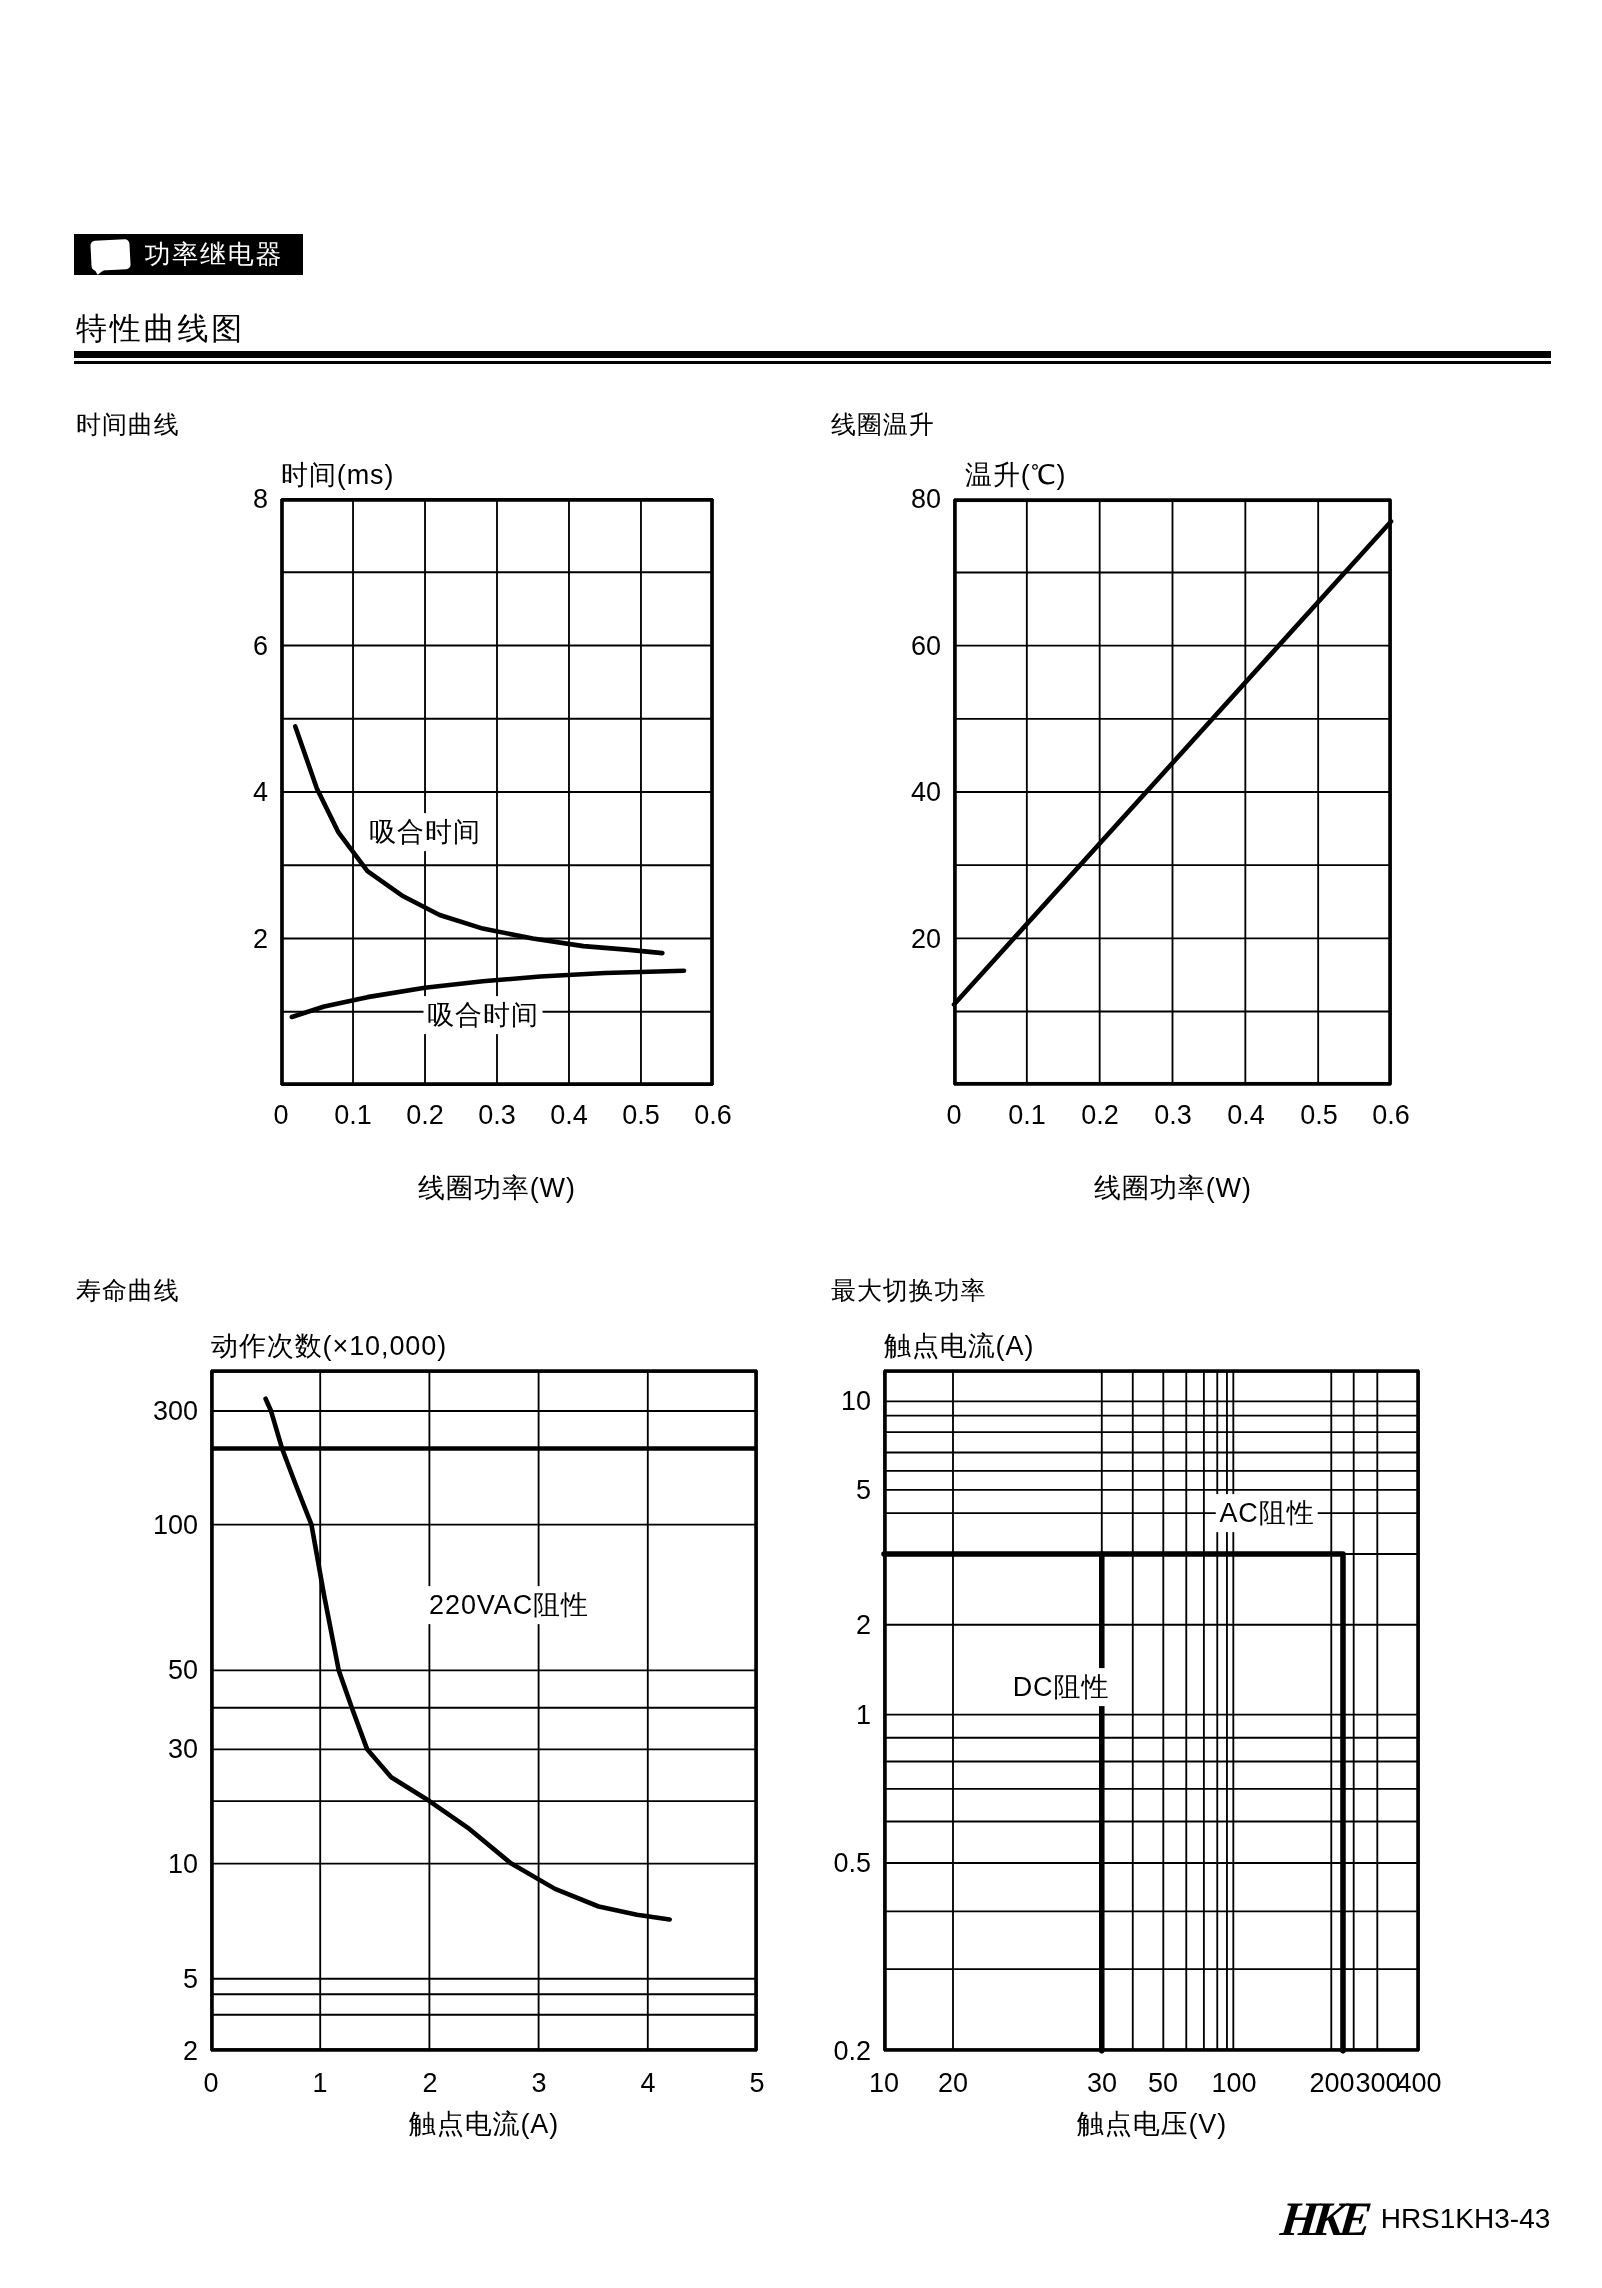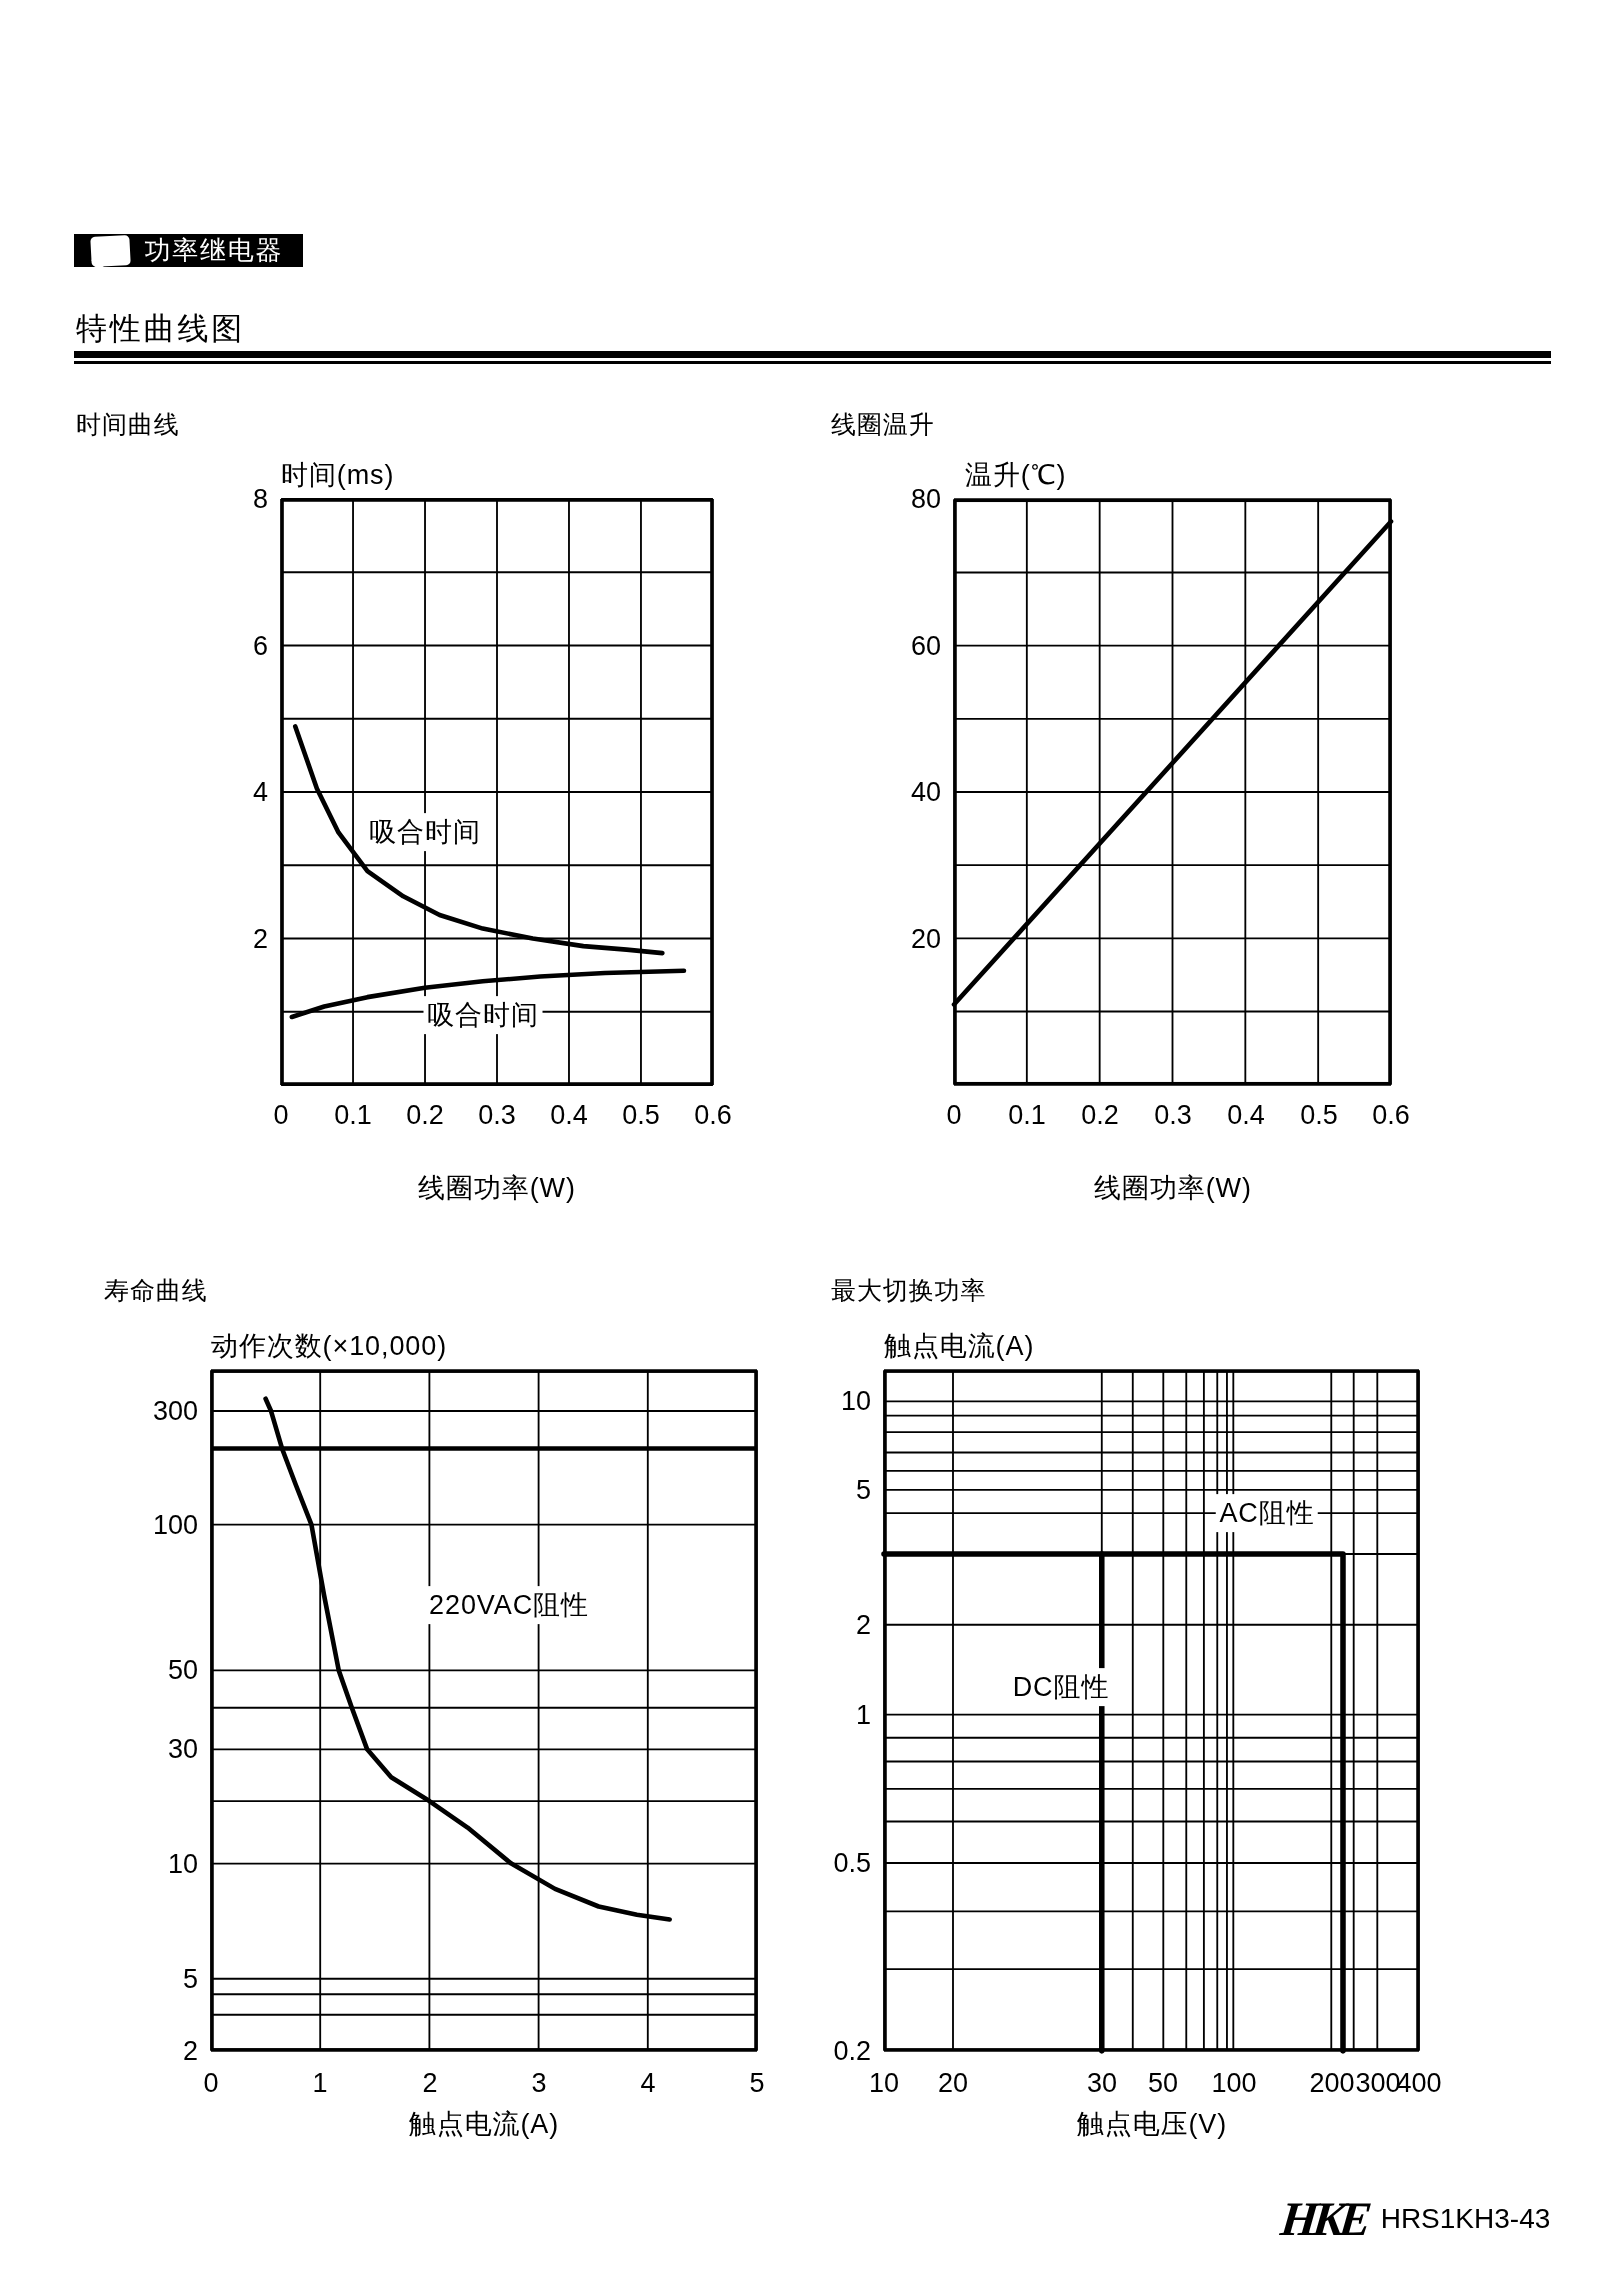--- a/index.html
+++ b/index.html
@@ -4,39 +4,39 @@
 <style>
   html,body{margin:0;padding:0;background:#666;}
   #page{position:relative;width:1602px;height:2289px;background:#ffffff;
         font-family:"Liberation Sans", sans-serif;color:#000;overflow:hidden;}
 
   
   #logo-block{position:absolute;left:74px;top:55px;width:229px;height:173px;background:#000;
               clip-path:polygon(52px 0,100% 0,100% 100%,0 100%,0 52px);
               display:flex;align-items:flex-end;justify-content:center;}
   #logo-text{color:#fff;font-size:41px;font-weight:bold;letter-spacing:0.9px;margin-bottom:28px;}
-  #type-bar{position:absolute;left:74px;top:234px;width:229px;height:33px;background:#000;
+  #type-bar{position:absolute;left:74px;top:234px;width:229px;height:41px;background:#000;
             display:flex;align-items:center;}
   #relay-icon{width:39px;height:29.5px;background:#fff;margin-left:16.6px;border-radius:4.6px;
               transform:rotate(-3deg);position:relative;}
   #relay-icon:after{content:"";position:absolute;left:-1.8px;bottom:-4.6px;width:0;height:0;
               border-left:9.2px solid transparent;border-right:7.4px solid transparent;border-top:9.2px solid #fff;
               transform:rotate(18deg);}
   #type-label{color:#fff;font-size:26px;margin-left:14.8px;letter-spacing:1.8px;}
 
   #page-heading{position:absolute;left:76px;top:308px;font-size:31px;letter-spacing:2.8px;}
   .rule{position:absolute;left:74px;width:1477px;background:#000;}
   #rule-thick{top:351px;height:6.5px;}
   #rule-thin{top:361px;height:2.8px;}
 
   
   .section-title{position:absolute;font-size:25px;letter-spacing:0.9px;}
   #sec-0{left:76px;top:408px;}
   #sec-1{left:831px;top:408px;}
-  #sec-2{left:76px;top:1274px;margin-left:28px;}
+  #sec-2{left:76px;top:1274px;}
   #sec-3{left:831px;top:1274px;}
 
   
   .chart{position:absolute;}
   .plot-svg{position:absolute;left:0;top:0;overflow:visible;}
   .axis-title{position:absolute;font-size:27px;white-space:nowrap;letter-spacing:0.9px;}
   .y-axis-title{top:-42px;}
   .x-axis-title{transform:translateX(-50%);}
   .x-tick{position:absolute;transform:translateX(-50%);font-size:27px;white-space:nowrap;}
   .y-tick{position:absolute;transform:translate(-100%,-50%);font-size:27px;white-space:nowrap;}

